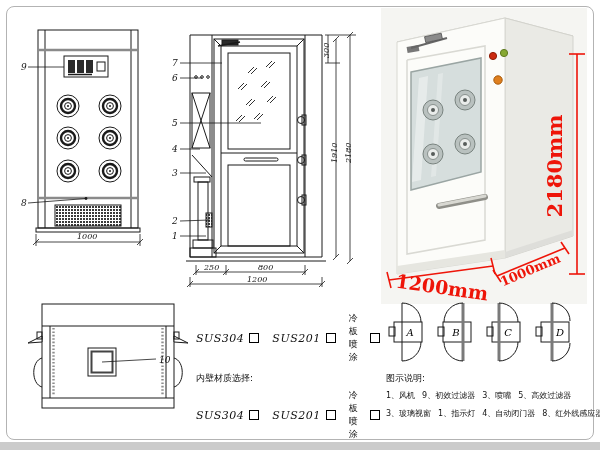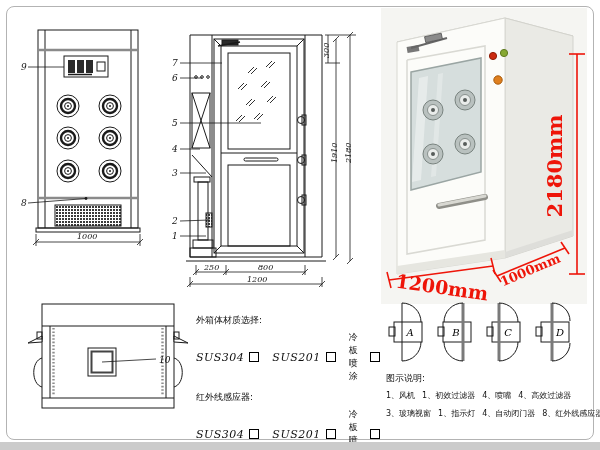--- a/index.html
+++ b/index.html
@@ -284,36 +284,35 @@
       <line x1="116" y1="268" x2="184" y2="240"></line>
       <line x1="112" y1="262" x2="120" y2="274"></line>
         <line x1="180" y1="234" x2="188" y2="246"></line>
     </g>
     <text x="181" y="158" transform="rotate(-90 181 158)" text-anchor="middle" font-size="21" font-weight="bold" fill="#ee1509">2180mm</text>
     <text x="60" y="286" transform="rotate(8 60 286)" text-anchor="middle" font-size="19" font-weight="bold" fill="#ee1509">1200mm</text>
     <text x="151" y="266" transform="rotate(-23 151 266)" text-anchor="middle" font-size="13" font-weight="bold" fill="#ee1509">1000mm</text>
   </svg>
 
   <div id="materials" class="abs">
-    <div class="mat-title">外箱体材质选择:</div>
     <div class="mat-row">
       <div class="mat-opt">
           <span class="sus">SUS304</span>
           <span class="cb"></span>
         </div>
       <div class="mat-opt">
           <span class="sus">SUS201</span>
           <span class="cb"></span>
         </div>
       <div class="mat-opt">
           <span class="cnopt">冷板喷涂</span>
           <span class="cb"></span>
         </div>
     </div>
-    <div class="mat-title">红外线感应器:</div>
+    <div class="mat-title">内壁材质选择:</div>
     <div class="mat-row">
       <div class="mat-opt">
           <span class="sus">SUS304</span>
           <span class="cb"></span>
         </div>
       <div class="mat-opt">
           <span class="sus">SUS201</span>
           <span class="cb"></span>
         </div>
       <div class="mat-opt">
@@ -363,21 +362,21 @@
         <path d="M19,2 A18,18 0 0 1 37,20"></path>
           <path d="M37,42 A18,18 0 0 1 19,60"></path>
       </g>
       <text x="27" y="35" text-anchor="middle" font-size="10" font-style="italic">D</text>
     </svg>
   </div>
 
   <div id="legend" class="abs">
     <div class="legend-title">图示说明:</div>
     <div class="legend-line">
-      <span>1、风机</span><span>1、初效过滤器</span><span>4、喷嘴</span><span>4、高效过滤器</span>
+      <span>1、风机</span><span>9、初效过滤器</span><span>3、喷嘴</span><span>5、高效过滤器</span>
     </div>
     <div class="legend-line">
       <span>3、玻璃视窗</span><span>1、指示灯</span><span>4、自动闭门器</span><span>8、红外线感应器</span>
     </div>
   </div>
 
   <div class="bottom-band"></div>
 </div>
 
 </body></html>

